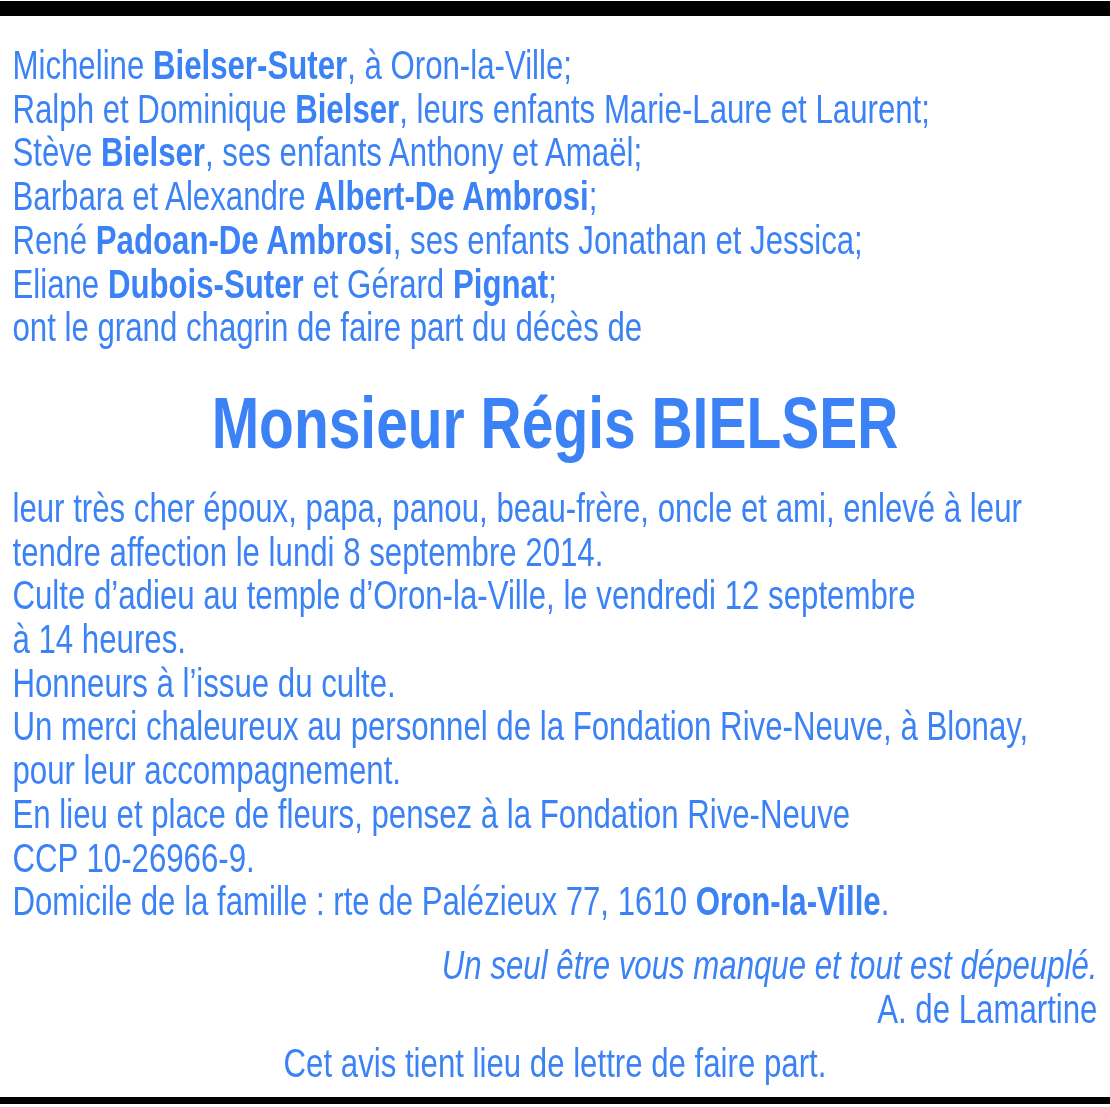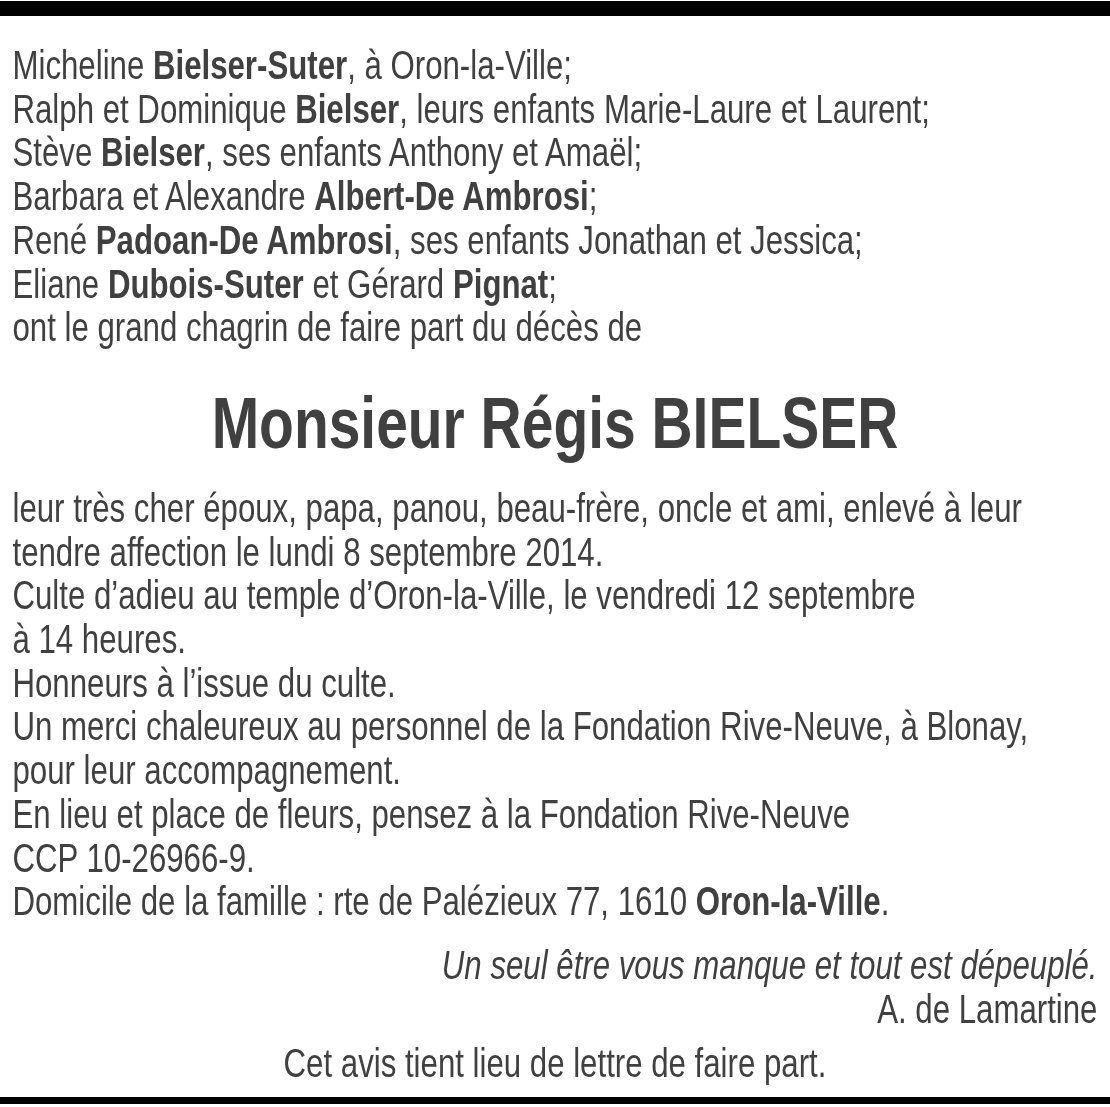--- a/index.html
+++ b/index.html
@@ -7,21 +7,21 @@
     padding: 0;
     background: #ffffff;
   }
   .page {
     position: relative;
     width: 1110px;
     height: 1107px;
     background: #ffffff;
     overflow: hidden;
     font-family: "Liberation Sans", sans-serif;
-    color: #404040;
+    color: #3b82f6;
   }
   .rule {
     position: absolute;
     left: 0;
     width: 1110px;
     background: #000000;
   }
   .rule.top { top: 1px; height: 15px; }
   .rule.bottom { bottom: 3px; height: 7px; }
 

